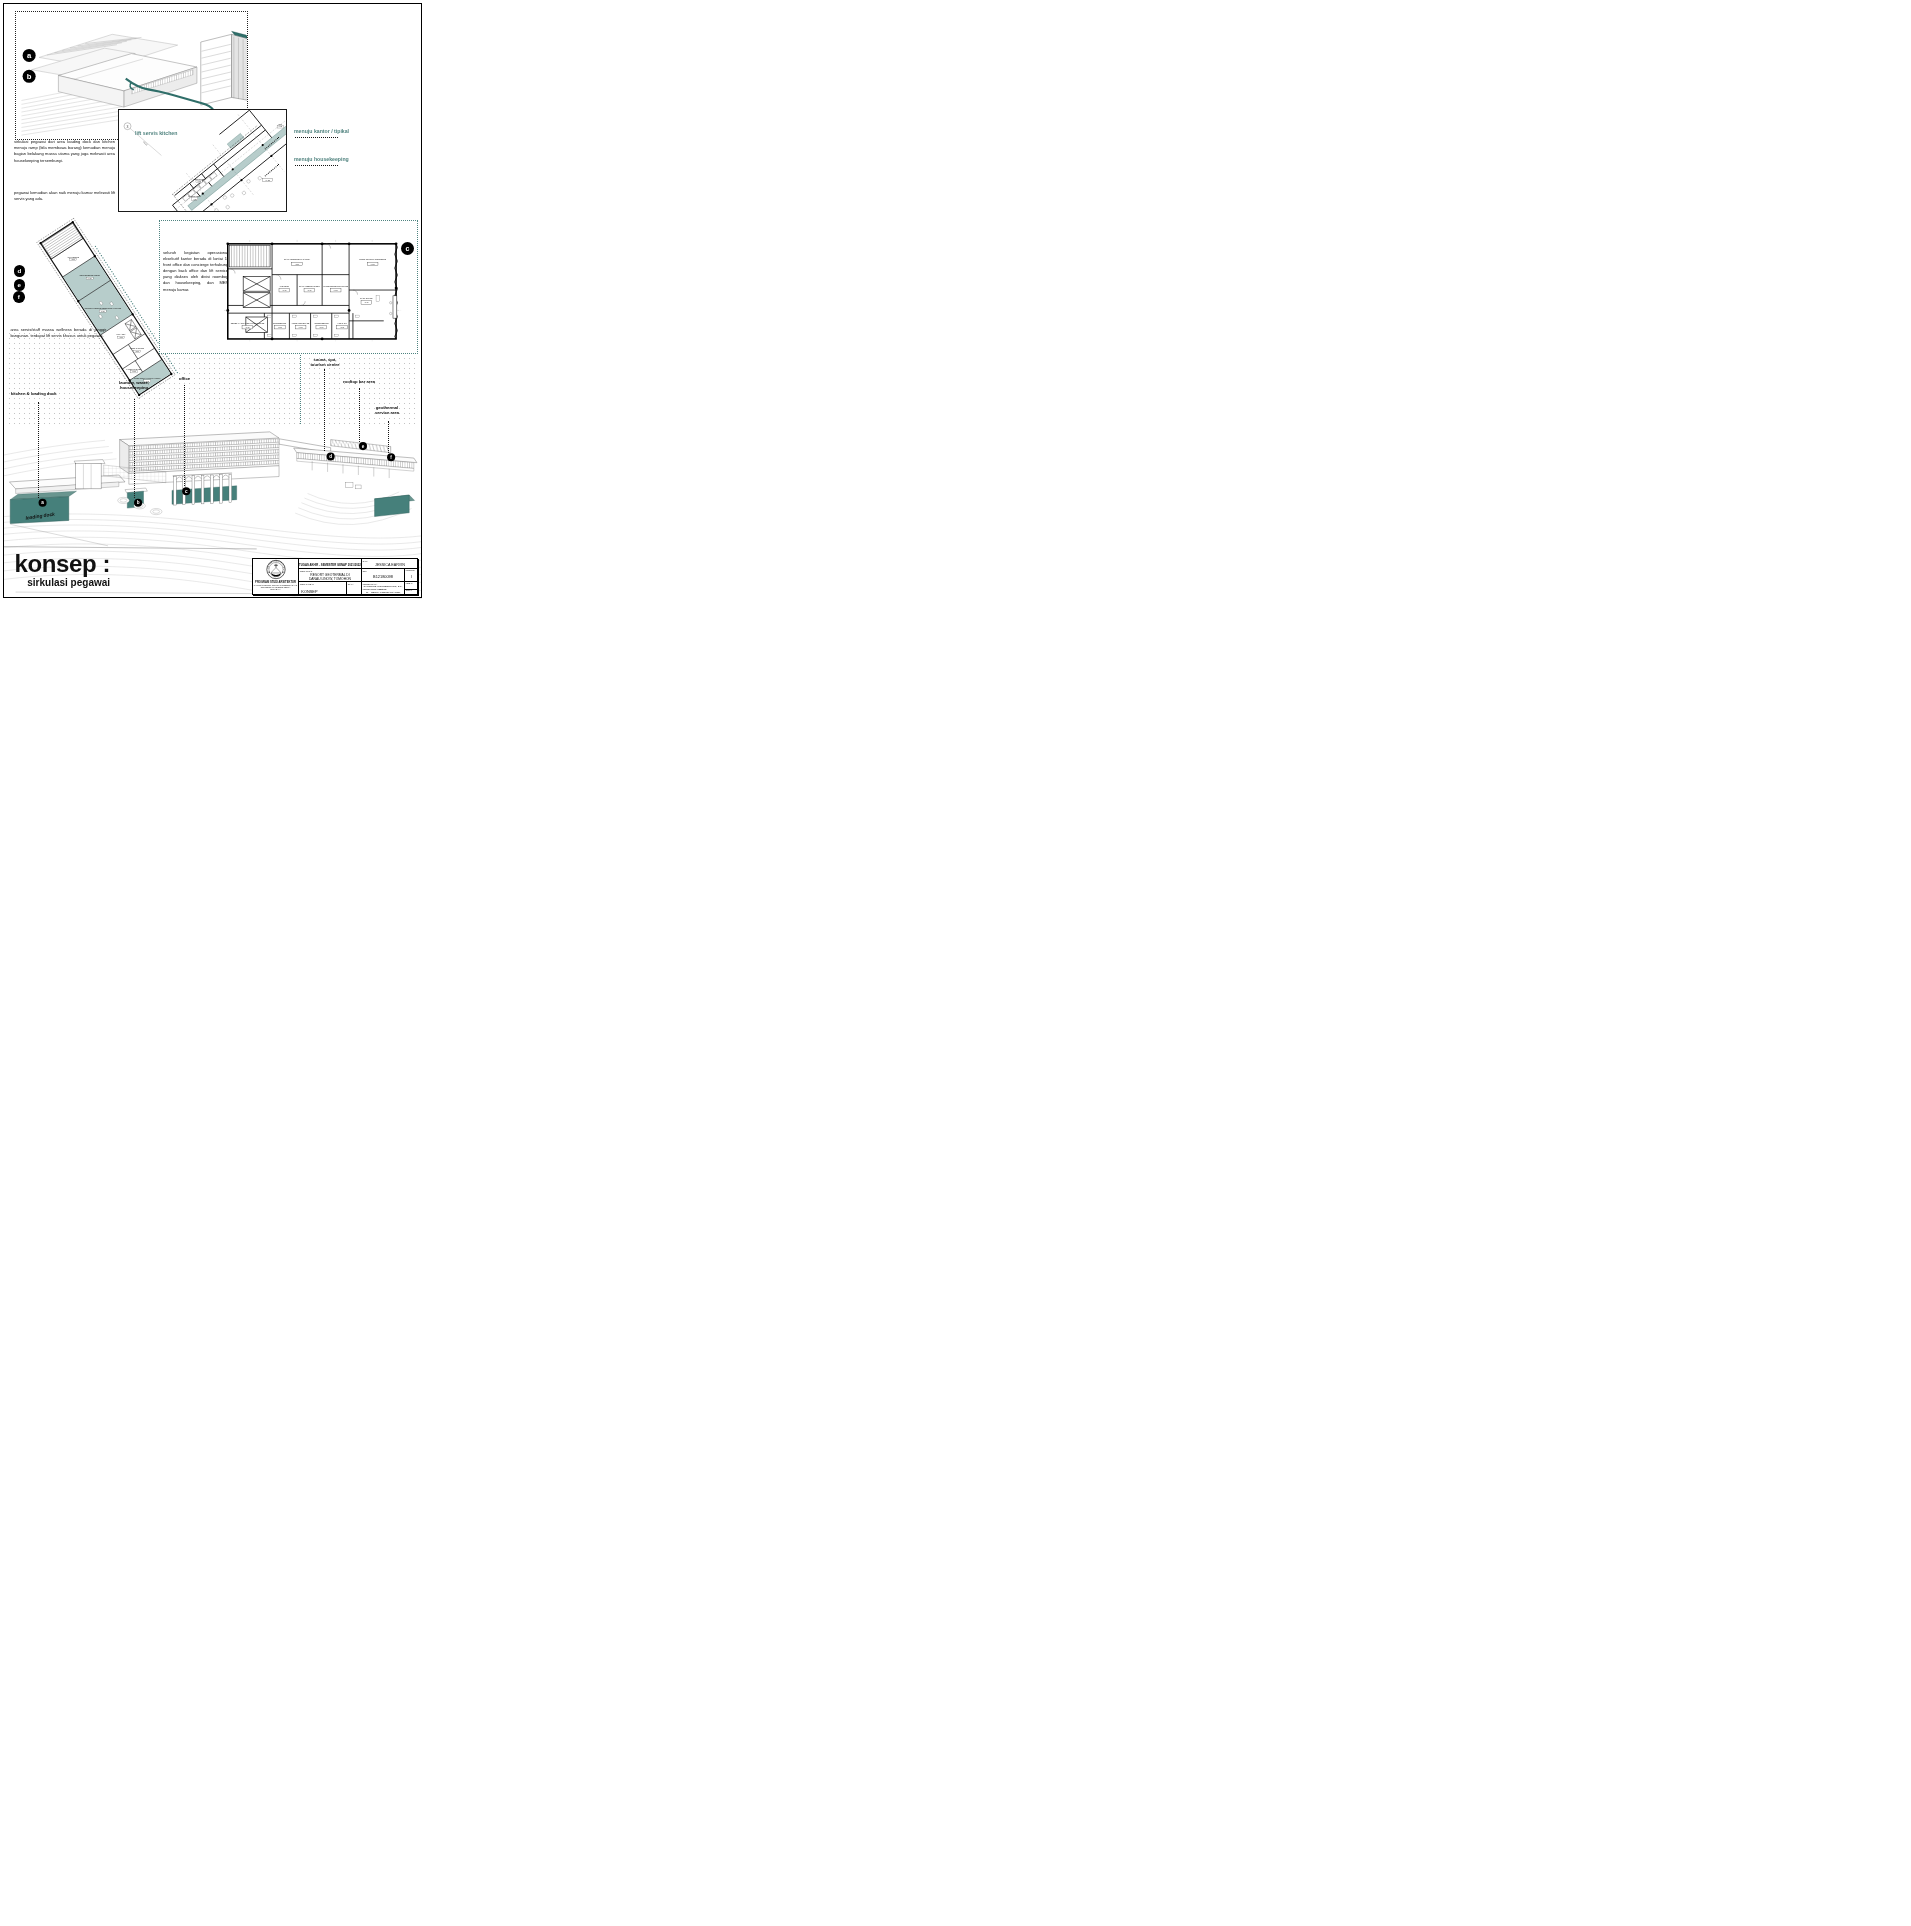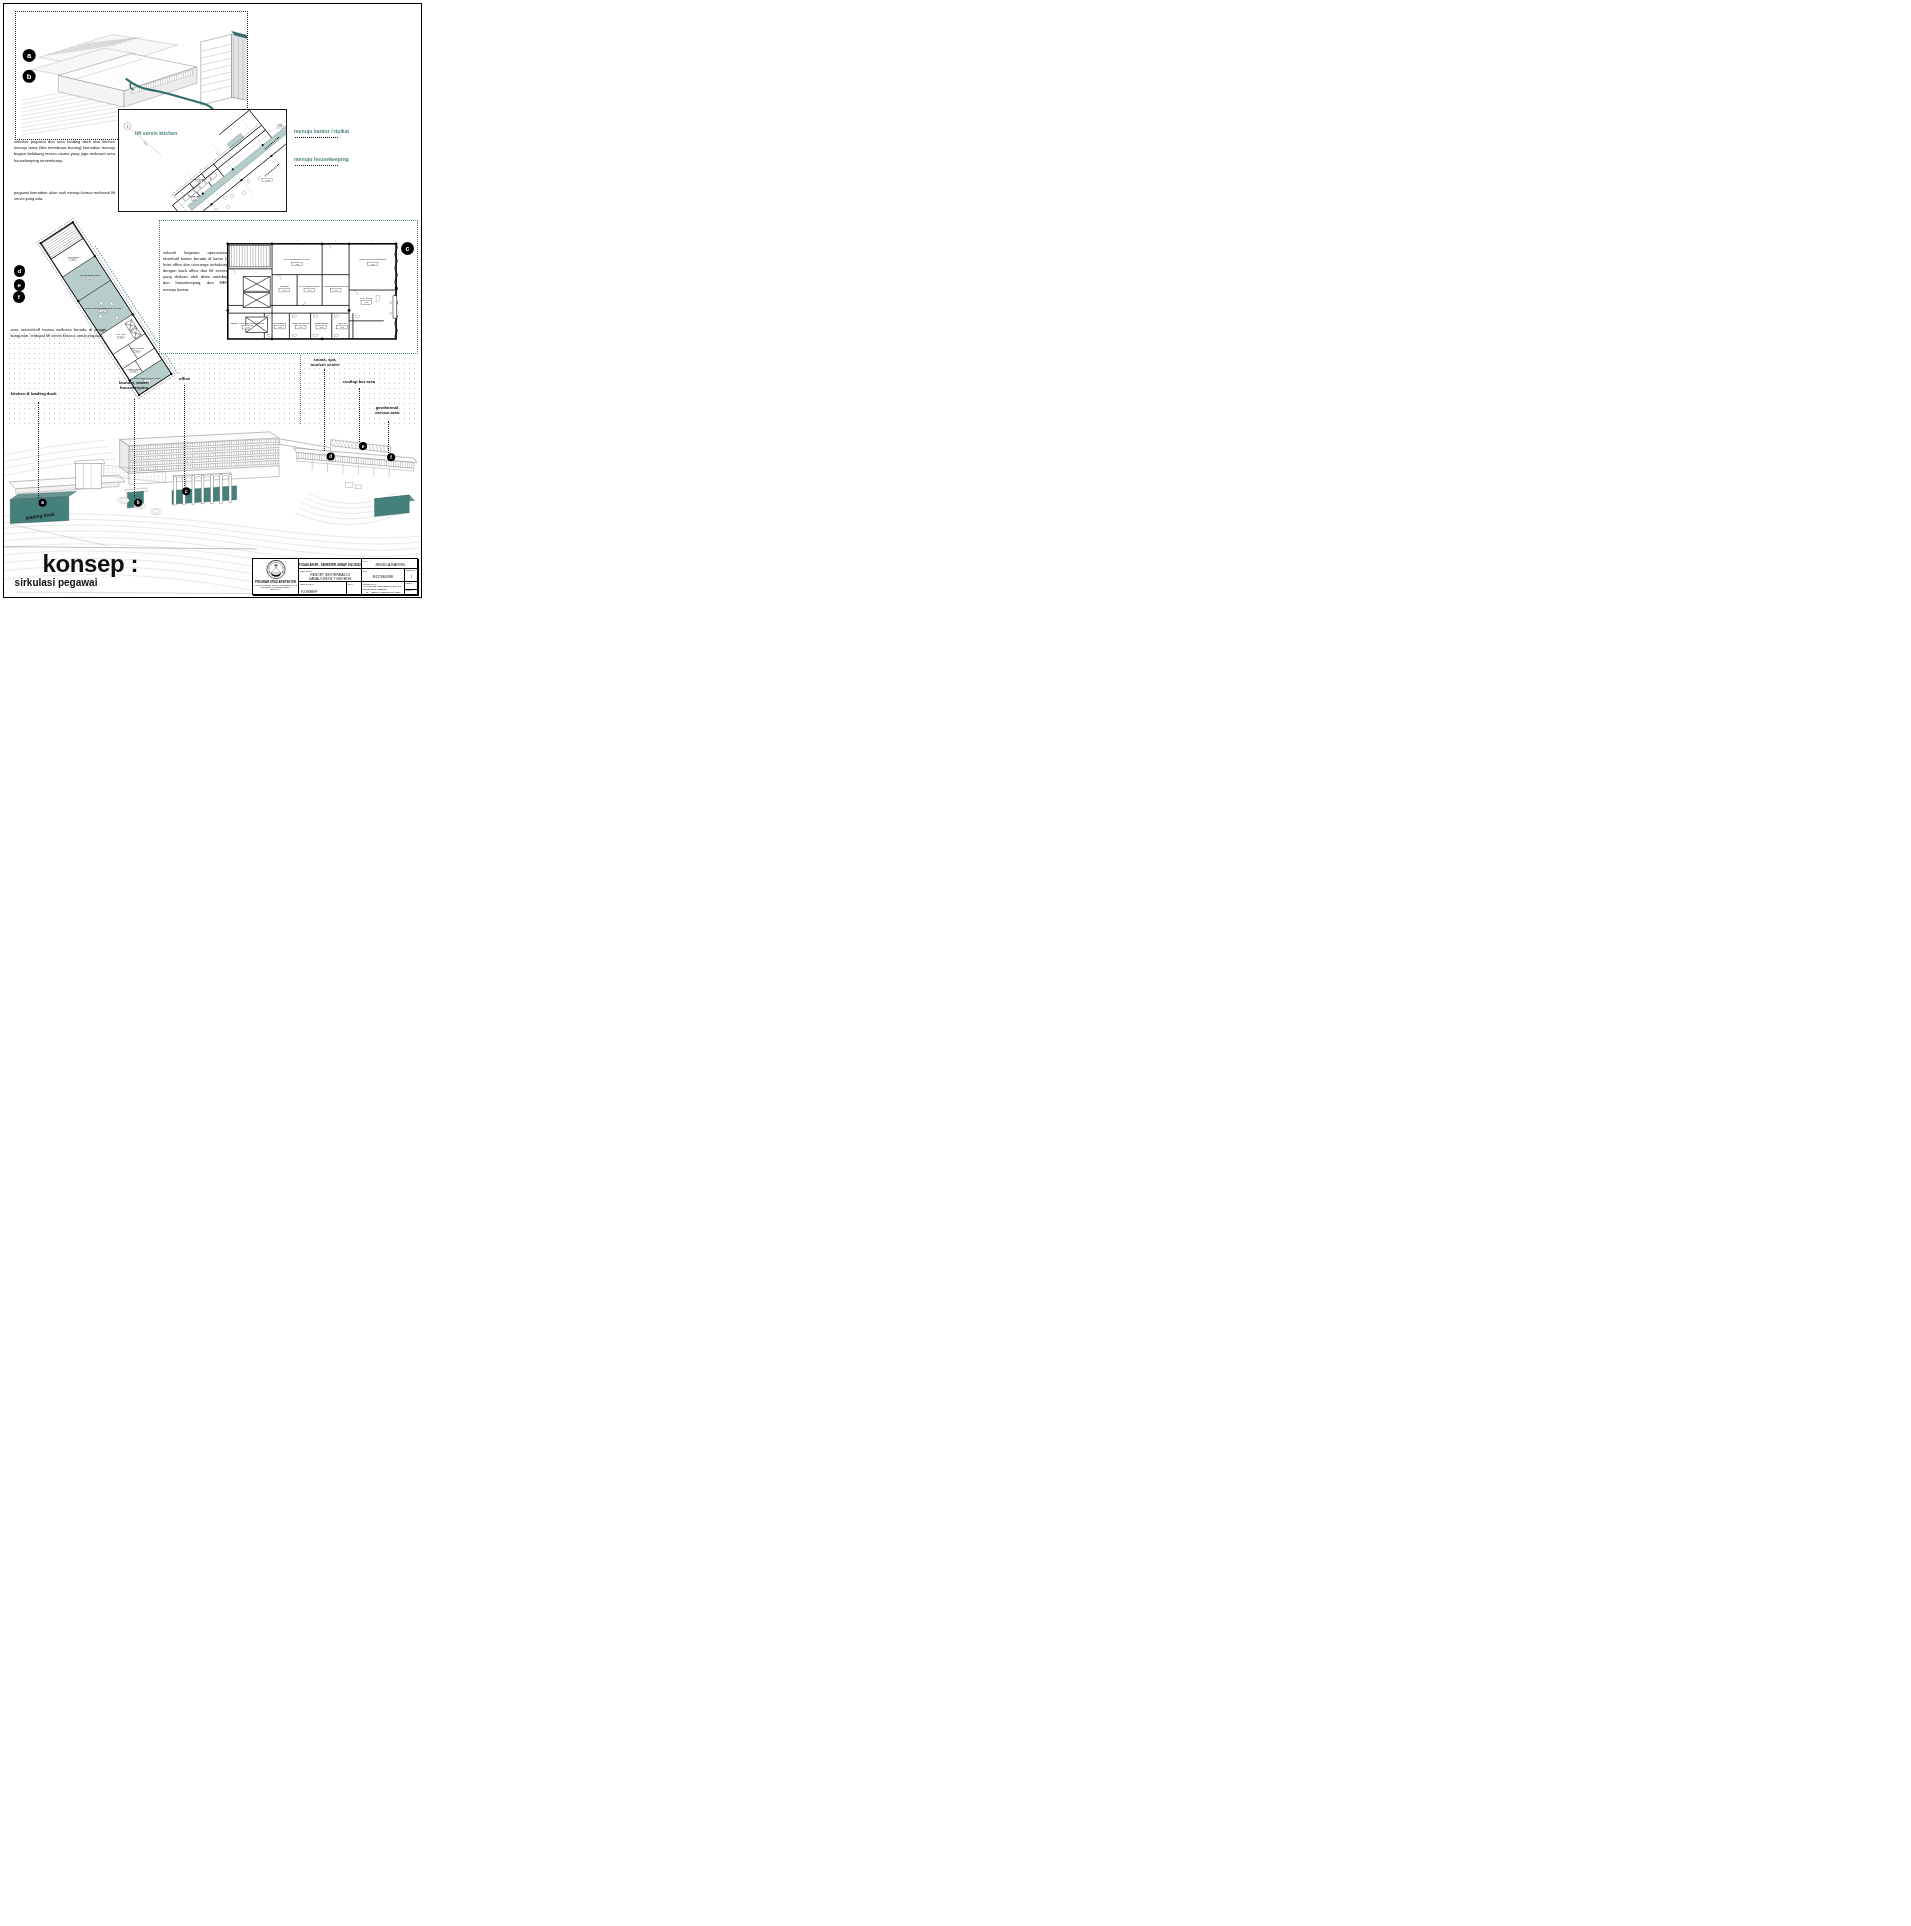--- a/index.html
+++ b/index.html
@@ -21,22 +21,22 @@
   #axon-panel{left:14.6px;top:10.8px;width:231px;height:127px;z-index:2;}
   #kitchen-panel{position:absolute;left:118px;top:109px;width:167px;height:101px;background:#fff;
                  border:0.5px solid #1a1a1a;z-index:3;}
   #office-panel{position:absolute;left:159px;top:220px;width:259px;height:134px;background:#fff;
                 border:0.8px dotted #4e8380;z-index:4;box-sizing:border-box;}
   #wellness-strip{position:absolute;left:73px;top:222px;width:181px;height:39px;
                   transform:rotate(57deg);transform-origin:0 0;z-index:2;}
   #wellness-strip svg{overflow:visible;}
   #persp{position:absolute;left:3.5px;top:418px;width:418px;height:181px;z-index:1;}
   #big-title{position:absolute;left:14.6px;top:552px;z-index:10;}
-  #big-title .t1{font-size:24px;font-weight:bold;letter-spacing:-0.4px;line-height:1;margin-left:28px;}
-  #big-title .t2{font-size:10px;font-weight:bold;letter-spacing:0;margin-top:0.8px;}
+  #big-title .t1{font-size:24px;font-weight:bold;letter-spacing:-0.4px;line-height:1;}
+  #big-title .t2{font-size:10px;font-weight:bold;letter-spacing:0;margin-top:0.8px;text-align:right;}
   #titleblock{position:absolute;left:252px;top:558px;width:166px;height:37px;background:#fff;
               border:0.6px solid #000;z-index:20;display:grid;box-sizing:border-box;
               grid-template-columns:46px 63px 43px 14px;grid-template-rows:10.4px 13px 14px;}
   #titleblock .cell{border-right:0.4px solid #000;border-bottom:0.4px solid #000;position:relative;
                     overflow:hidden;box-sizing:border-box;}
   #titleblock .tb-label{font-size:1.8px;position:absolute;left:0.8px;top:0.6px;letter-spacing:0;}
   .tb-center{position:absolute;left:0;right:0;text-align:center;}
   svg text{font-family:"Liberation Sans","DejaVu Sans",sans-serif;}
   .room-name{font-size:4.8px;fill:#111;}
   .lvl{font-size:4.2px;fill:#111;}

